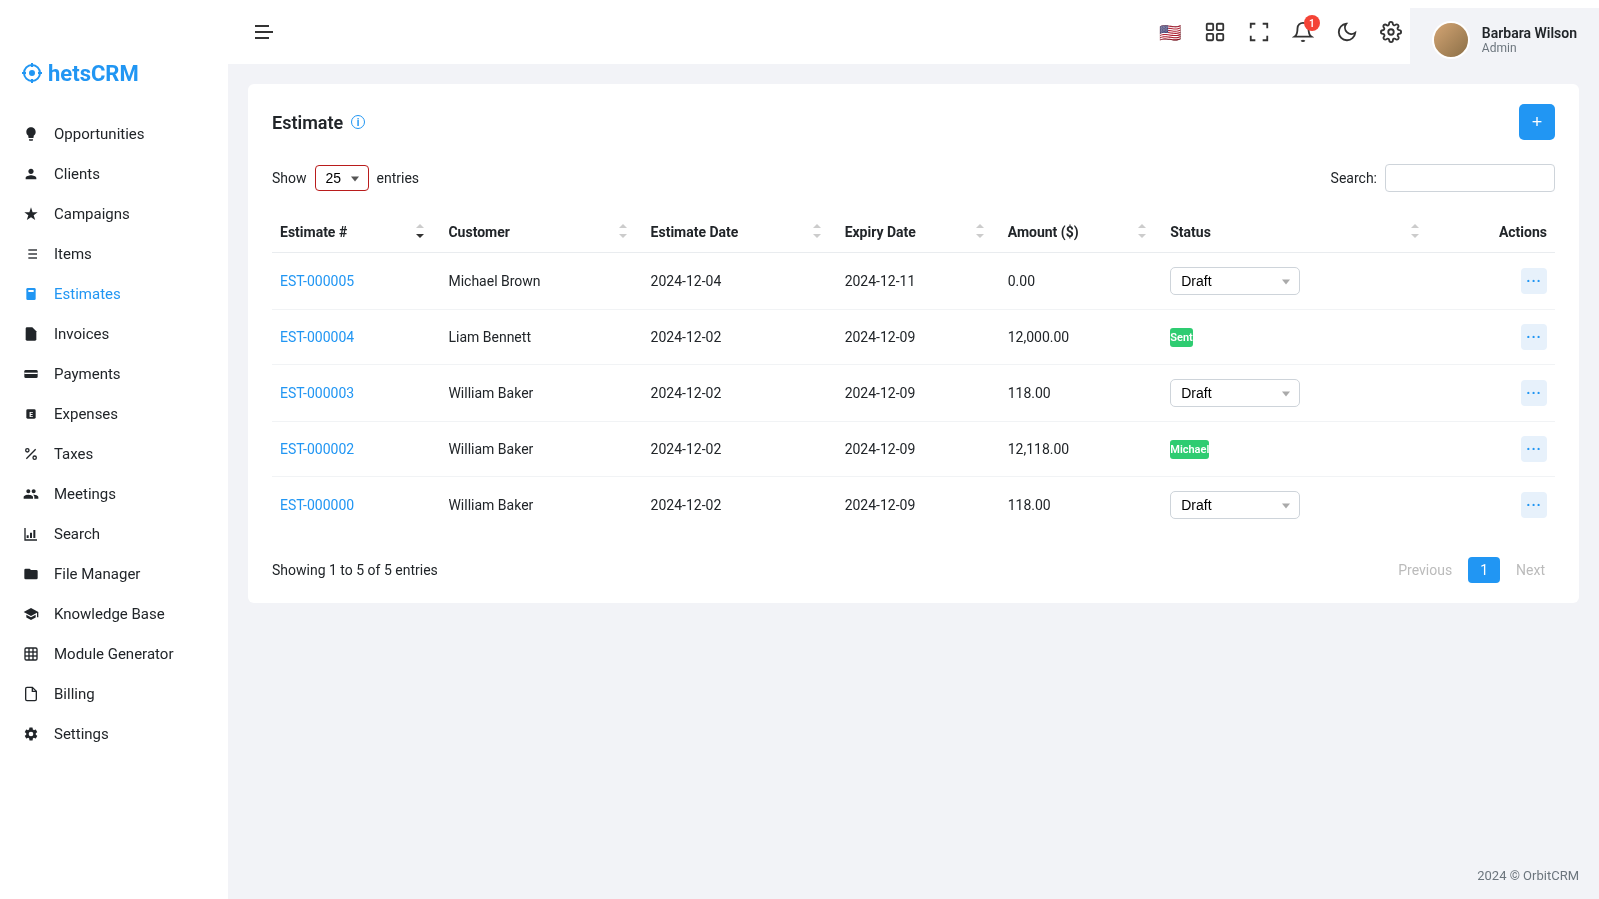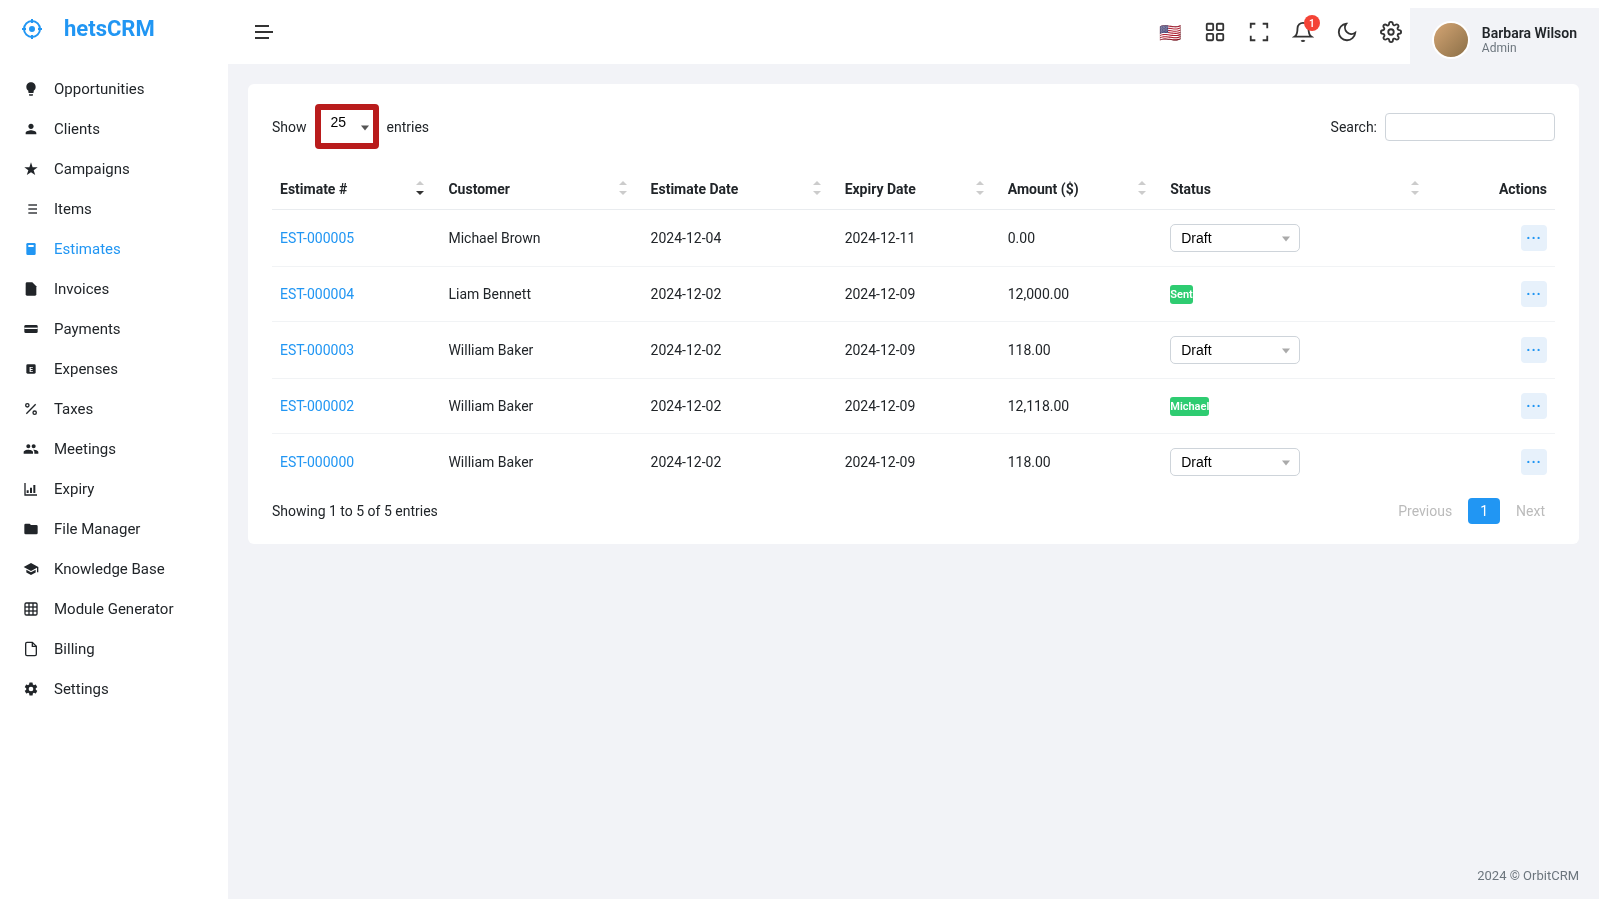--- a/index.html
+++ b/index.html
@@ -2,21 +2,21 @@
 <html><head>
 <meta charset="utf-8">
 <style>
 * { box-sizing: border-box; margin: 0; padding: 0; }
 body { font-family: -apple-system, BlinkMacSystemFont, "Segoe UI", Roboto, sans-serif; background: #f2f3f7; color: #212529; font-size: 14px; width: 1599px; height: 899px; overflow: hidden; }
 
 .app { display: flex; height: 899px; }
 
 
 .sidebar { width: 228px; background: #fff; height: 100%; display: flex; flex-direction: column; }
-.logo { padding: 16px 20px 20px; display: flex; align-items: flex-end; gap: 20px; }
+.logo { padding: 16px 20px 20px; display: flex; align-items: flex-start; gap: 4px; margin-top: 45px; }
 .logo-icon { width: 24px; height: 24px; color: #2196f3; }
 .logo-text { font-size: 22px; font-weight: 700; color: #2196f3; }
 .nav { flex: 1; padding: 8px 0; overflow-y: auto; }
 .nav-item { display: flex; align-items: center; gap: 14px; padding: 11px 22px; color: #212529; cursor: pointer; font-size: 15px; }
 .nav-item.active { color: #2196f3; }
 .nav-item .icon { width: 18px; display: flex; align-items: center; justify-content: center; }
 .nav-item svg { width: 16px; height: 16px; }
 
 
 .main { flex: 1; display: flex; flex-direction: column; }
@@ -37,21 +37,21 @@
 
 .content { flex: 1; padding: 20px; overflow-y: auto; }
 .card { background: #fff; border-radius: 6px; padding: 20px 24px; margin-bottom: 16px; }
 .card-header { display: flex; align-items: center; justify-content: space-between; margin-bottom: 24px; }
 .card-title { font-size: 18px; font-weight: 600; display: flex; align-items: center; gap: 8px; }
 .info-icon { width: 14px; height: 14px; border: 1.5px solid #2196f3; border-radius: 50%; color: #2196f3; display: inline-flex; align-items: center; justify-content: center; font-size: 10px; font-weight: 700; }
 .add-btn { width: 36px; height: 36px; background: #2196f3; border: none; border-radius: 5px; color: #fff; font-size: 18px; cursor: pointer; display: flex; align-items: center; justify-content: center; }
 
 .table-controls { display: flex; align-items: center; justify-content: space-between; margin-bottom: 20px; }
 .show-entries { display: flex; align-items: center; gap: 8px; font-size: 14px; }
-.entries-select { padding: 4px 26px 13px 10px; border: 6px solid #b91c1c; border-radius: 4px; font-size: 14px; appearance: none; background: #fff; position: relative; }
+.entries-select { padding: 4px 26px 4px 10px; border: 1px solid #b91c1c; border-radius: 4px; font-size: 14px; appearance: none; background: #fff; position: relative; }
 .select-wrap { position: relative; display: inline-block; }
 .select-wrap::after { content: ""; position: absolute; right: 10px; top: 50%; transform: translateY(-30%); border-left: 4px solid transparent; border-right: 4px solid transparent; border-top: 5px solid #555; pointer-events: none; }
 .search-box { display: flex; align-items: center; gap: 8px; font-size: 14px; }
 .search-box input { padding: 5px 10px; border: 1px solid #ced4da; border-radius: 4px; width: 170px; font-size: 14px; }
 
 table { width: 100%; border-collapse: collapse; }
 thead th { text-align: left; padding: 12px 8px; font-weight: 700; font-size: 14px; border-bottom: 1px solid #e9ecef; position: relative; }
 thead th.sortable::after { content: ""; position: absolute; right: 16px; top: 50%; width: 0; height: 0; border-left: 4px solid transparent; border-right: 4px solid transparent; border-bottom: 4px solid #ccc; transform: translateY(-8px); }
 thead th.sortable::before { content: ""; position: absolute; right: 16px; top: 50%; width: 0; height: 0; border-left: 4px solid transparent; border-right: 4px solid transparent; border-top: 4px solid #ccc; transform: translateY(2px); }
 thead th.sorted-asc::before { border-top-color: #333; }
@@ -60,21 +60,21 @@
 tbody tr:last-child td { border-bottom: none; }
 .est-link { color: #2196f3; cursor: pointer; }
 .status-select { padding: 5px 28px 5px 10px; border: 1px solid #ced4da; border-radius: 5px; font-size: 14px; appearance: none; background: #fff; width: 130px; cursor: pointer; }
 .status-wrap { position: relative; display: inline-block; }
 .status-wrap::after { content: ""; position: absolute; right: 10px; top: 50%; transform: translateY(-30%); border-left: 4px solid transparent; border-right: 4px solid transparent; border-top: 5px solid #aaa; pointer-events: none; }
 .badge-pill { display: inline-block; padding: 3px 0; border-radius: 3px; font-size: 11px; font-weight: 600; color: #fff; }
 .badge-sent { background: #2ecc71; }
 .badge-accepted { background: #2ecc71; }
 .row-action { width: 26px; height: 26px; background: #e7f1fb; border-radius: 4px; display: inline-flex; align-items: center; justify-content: center; cursor: pointer; color: #2196f3; font-weight: 700; letter-spacing: 1px; }
 
-.table-footer { display: flex; align-items: center; justify-content: space-between; margin-top: 8px; }
+.table-footer { display: flex; align-items: center; justify-content: space-between; margin-top: 24px; }
 .pagination { display: flex; align-items: center; gap: 6px; }
 .page-link { padding: 5px 10px; color: #999; cursor: pointer; font-size: 14px; }
 .page-link.active { background: #2196f3; color: #fff; border-radius: 4px; padding: 5px 12px; }
 .page-link.disabled { color: #bbb; cursor: default; }
 
 .footer { text-align: right; padding: 8px 20px 16px; color: #6c757d; font-size: 13px; }
 </style>
 </head>
 <body>
 
@@ -179,21 +179,21 @@
           </span>
           <span>Meetings</span>
         </div>
         <div class="nav-item">
           <span class="icon">
             <svg viewBox="0 0 24 24" fill="none" stroke="currentColor" stroke-width="2">
               <path d="M3 3v18h18"></path>
               <path d="M7 14v4M12 10v8M17 6v12" stroke-width="3"></path>
             </svg>
           </span>
-          <span>Expiry</span>
+          <span>Search</span>
         </div>
         <div class="nav-item">
           <span class="icon">
             <svg viewBox="0 0 24 24" fill="currentColor">
               <path d="M10 4H4a2 2 0 00-2 2v12a2 2 0 002 2h16a2 2 0 002-2V8a2 2 0 00-2-2h-8l-2-2z"></path>
             </svg>
           </span>
           <span>File Manager</span>
         </div>
         <div class="nav-item">
@@ -271,20 +271,27 @@
         <div class="avatar"></div>
         <div>
           <div class="user-name">Barbara Wilson</div>
           <div class="user-role">Admin</div>
         </div>
       </div>
     </header>
 
     <div class="content">
       <div class="card">
+        <div class="card-header">
+          <div class="card-title">
+            <span>Estimate</span>
+            <span class="info-icon">i</span>
+          </div>
+          <button class="add-btn">+</button>
+        </div>
 
         <div class="table-controls">
           <div class="show-entries">
             <span>Show</span>
             <span class="select-wrap">
               <select class="entries-select">
                 <option>25</option>
               </select>
             </span>
             <span>entries</span>

